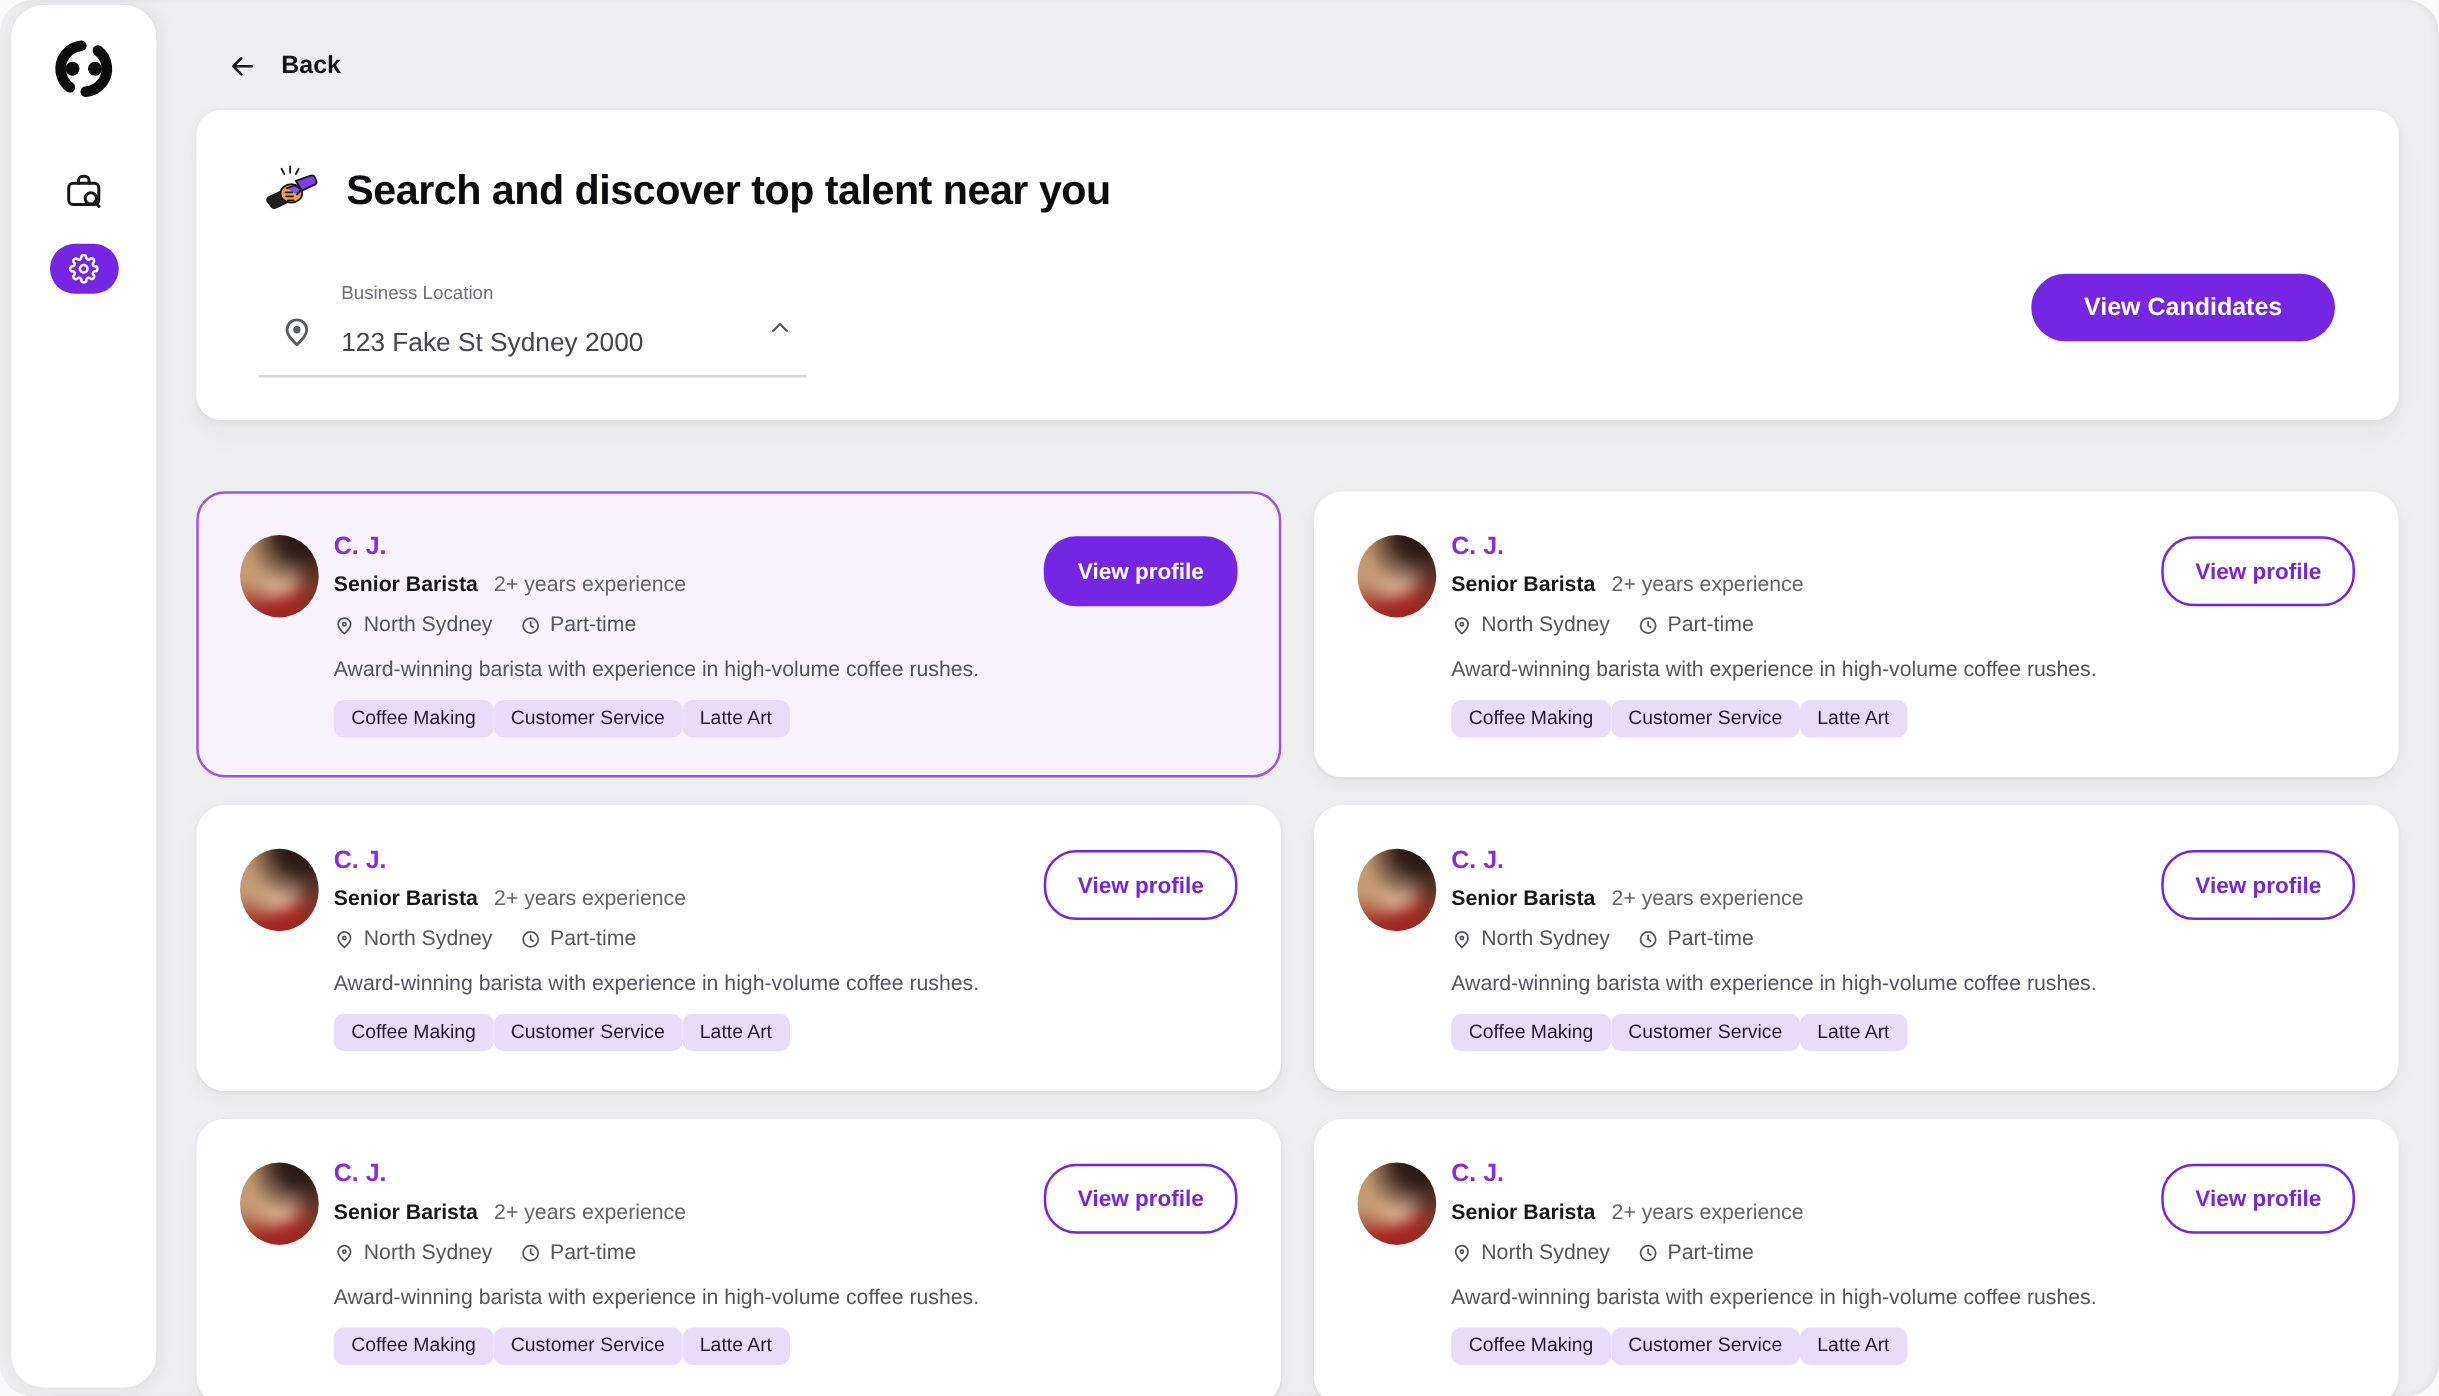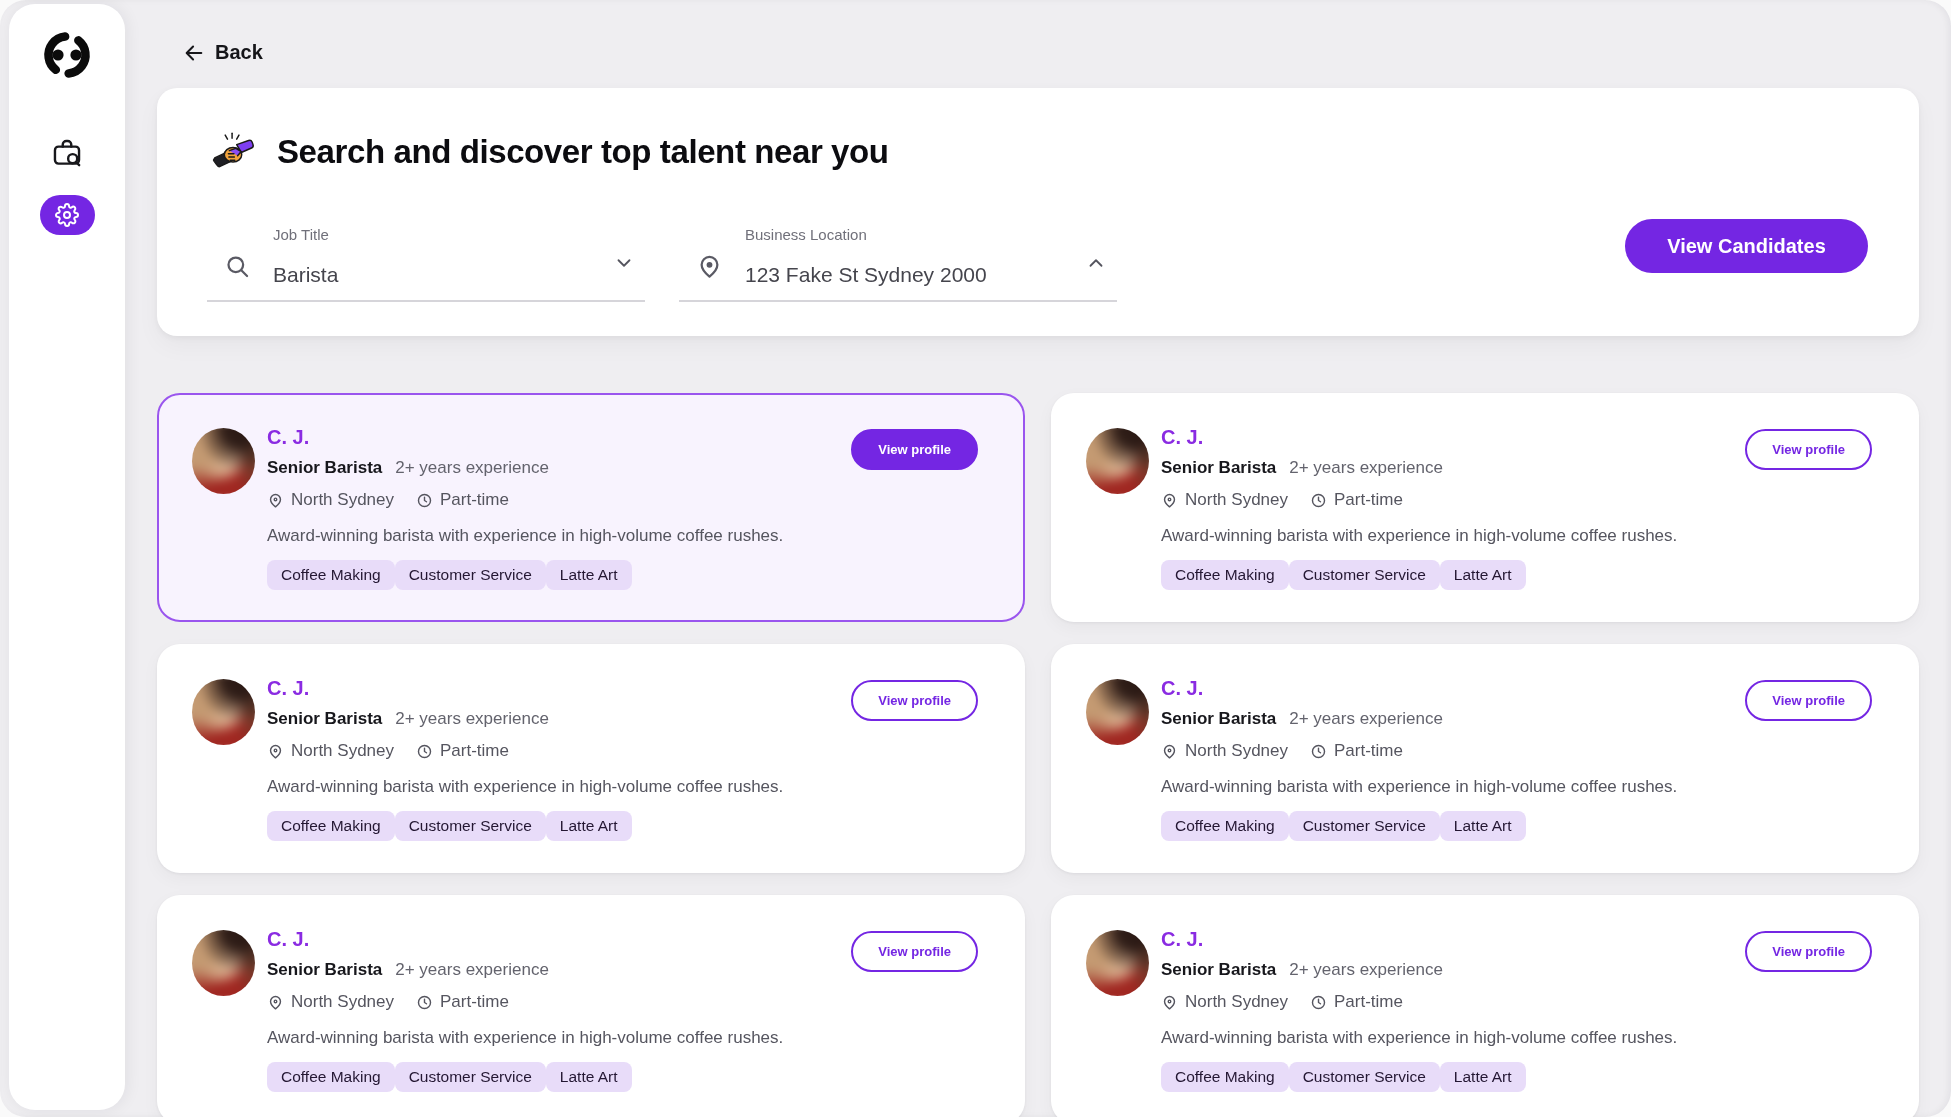--- a/index.html
+++ b/index.html
@@ -20,21 +20,21 @@
   
   .sidebar{position:absolute;left:9px;top:4px;bottom:7px;width:116px;background:#fff;
            border-radius:26px;box-shadow:2px 0 16px rgba(25,25,40,.07);
            display:flex;flex-direction:column;align-items:center;}
   .logo-btn{margin-top:27px;width:48px;height:48px;border:none;background:transparent;cursor:pointer;}
   .nav-btn{border:none;background:transparent;cursor:pointer;display:flex;align-items:center;justify-content:center;}
   .nav-briefcase{margin-top:54px;width:44px;height:40px;}
   .nav-gear{margin-top:22px;width:55px;height:40px;border-radius:20px;background:var(--accent);}
 
   
-  .back-btn{position:absolute;left:183px;top:41px;display:flex;align-items:center;gap:10px;
+  .back-btn{position:absolute;left:183px;top:41px;display:flex;align-items:center;gap:20px;
             border:none;background:transparent;cursor:pointer;
             font-size:20px;font-weight:700;color:#151519;font-family:inherit;}
 
   
   .search-panel{position:absolute;left:157px;top:88px;width:1762px;height:248px;background:#fff;
                 border-radius:20px;box-shadow:0 2px 6px rgba(18,18,28,.05),0 10px 24px rgba(18,18,28,.04);}
   .panel-title-row{display:flex;align-items:center;gap:22px;margin:42px 0 0 54px;}
   .panel-title{font-size:33px;font-weight:800;letter-spacing:-.4px;color:#0c0c10;}
   .fields-row{position:absolute;left:50px;top:138px;display:flex;gap:34px;}
   .field{position:relative;width:438px;height:76px;border-bottom:2px solid #d6d5da;cursor:pointer;}
@@ -66,22 +66,22 @@
   .name{font-size:20px;font-weight:700;color:var(--accent-name);margin-top:3px;}
   .role-row{margin-top:9px;font-size:17px;display:flex;align-items:center;gap:13px;}
   .role{font-weight:700;color:#17171c;}
   .exp{color:#63636d;}
   .meta-row{margin-top:12px;display:flex;gap:22px;font-size:17px;color:#55555f;}
   .meta-item{display:flex;align-items:center;gap:7px;}
   .meta-item svg{flex:none;}
   .desc{margin-top:16px;font-size:17px;color:#55555f;}
   .tags{margin-top:14px;display:flex;}
   .tag{background:var(--tag-bg);color:var(--tag-text);font-size:15.5px;padding:6px 14px;border-radius:8px;}
-  .view-profile{position:absolute;top:34px;right:45px;height:41px;padding:0 25px;border-radius:26px;
-                font-size:13px;font-weight:700;font-family:inherit;cursor:pointer;
+  .view-profile{position:absolute;top:34px;right:33px;height:56px;padding:0 25px;border-radius:26px;
+                font-size:18px;font-weight:700;font-family:inherit;cursor:pointer;
                 border:2px solid var(--accent);background:transparent;color:var(--accent);}
   .view-profile.filled{background:var(--accent);color:#fff;}
 </style>
 </head>
 <body>
 
 <div class="app">
 
   <nav class="sidebar">
     <button class="logo-btn">
@@ -132,35 +132,20 @@
           <ellipse cx="24" cy="27" rx="9.5" ry="8" fill="#f2a33c"></ellipse>
           <path d="M20 22.5l7-2.5 6 3.5-4 4.5" fill="#8a4df5"></path>
           <path d="M19 26h6M19.5 29.5h6M21 33h5"></path>
         </g>
       </svg>
       <h1 class="panel-title">Search and discover top talent near you</h1>
     </div>
 
     <div class="fields-row">
 
-      <div class="field">
-        <span class="field-icon">
-          <svg width="27" height="27" viewBox="0 0 24 24" fill="none" stroke="currentColor" stroke-width="2" stroke-linecap="round">
-            <circle cx="10.5" cy="10.5" r="6.5"></circle>
-              <line x1="15.6" y1="15.6" x2="20.5" y2="20.5"></line>
-          </svg>
-        </span>
-        <span class="field-label">Job Title</span>
-        <span class="field-value">Barista</span>
-        <span class="chevron">
-          <svg width="22" height="22" viewBox="0 0 24 24" fill="none" stroke="currentColor" stroke-width="2" stroke-linecap="round" stroke-linejoin="round">
-            <polyline points="6 9 12 15 18 9"></polyline>
-          </svg>
-        </span>
-      </div>
 
 
       <div class="field">
         <span class="field-icon">
           <svg width="27" height="27" viewBox="0 0 24 24" fill="none" stroke="currentColor" stroke-width="2" stroke-linecap="round" stroke-linejoin="round">
             <path d="M12 21s-7-5.6-7-10.5a7 7 0 1 1 14 0C19 15.4 12 21 12 21z"></path>
               <circle cx="12" cy="10.5" r="1.6" fill="currentColor"></circle>
           </svg>
         </span>
         <span class="field-label">Business Location</span>

